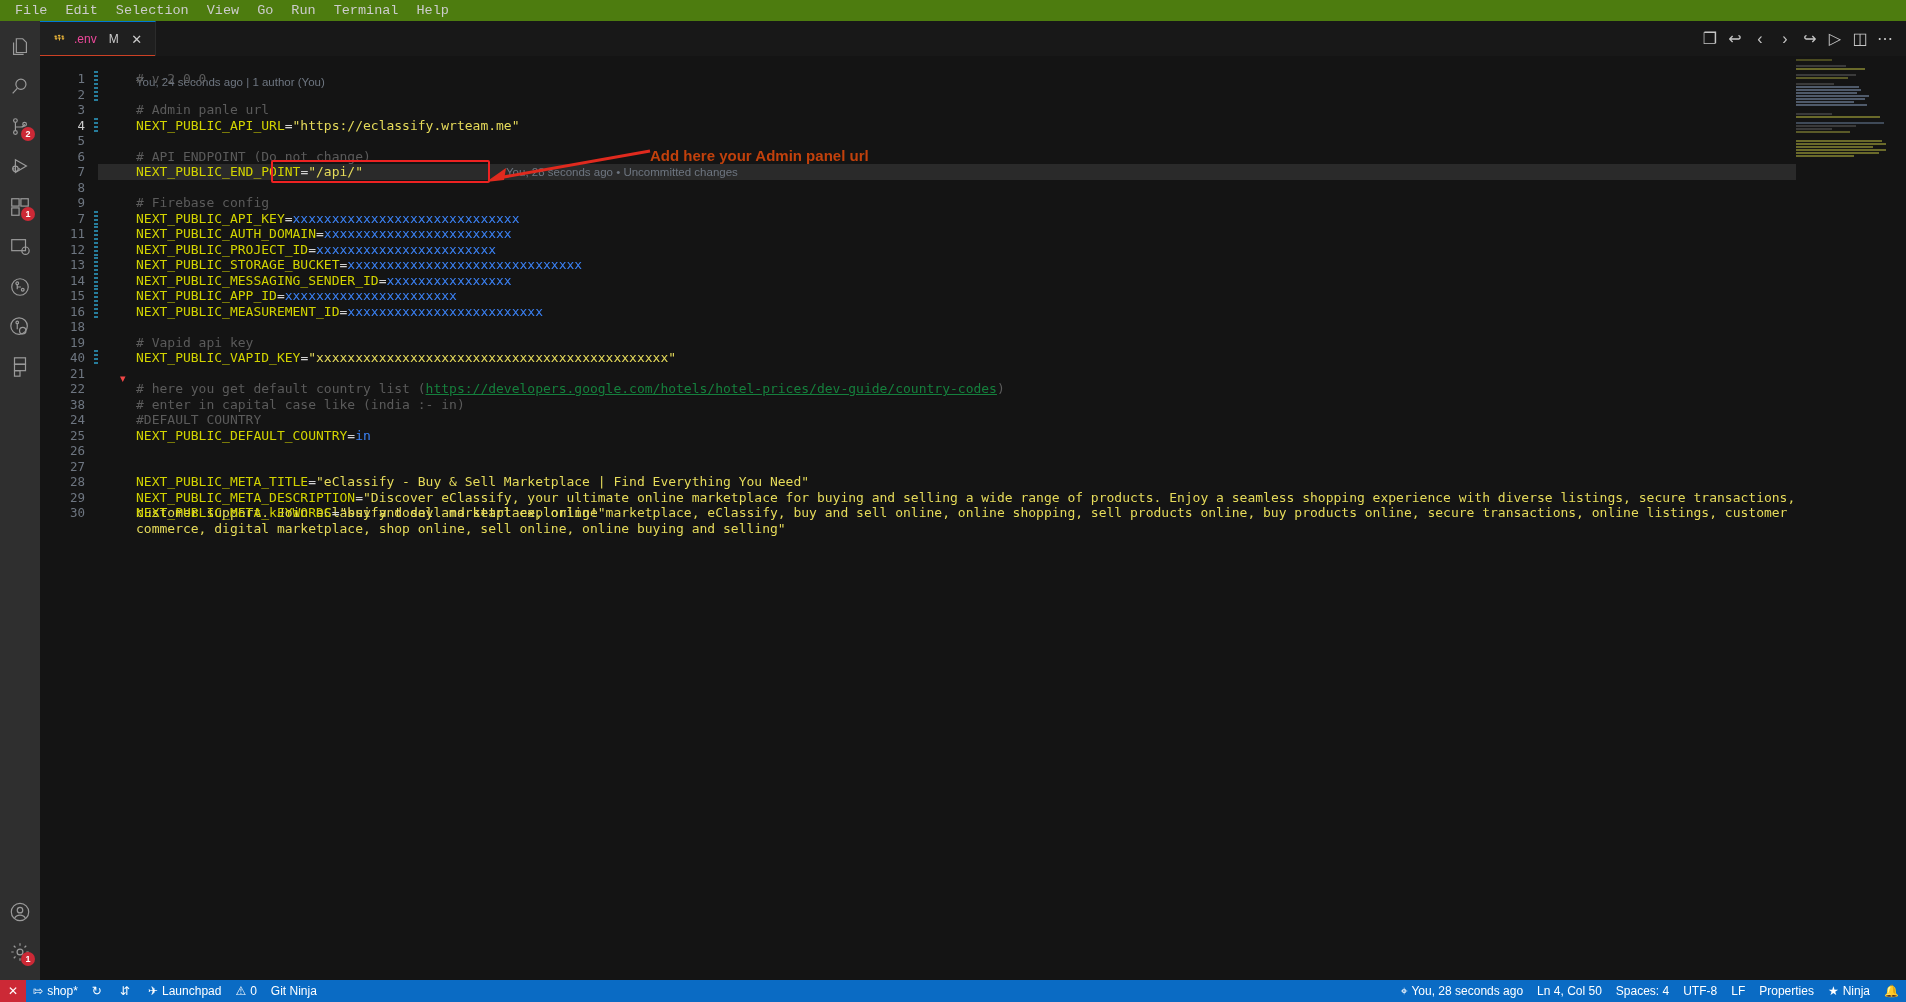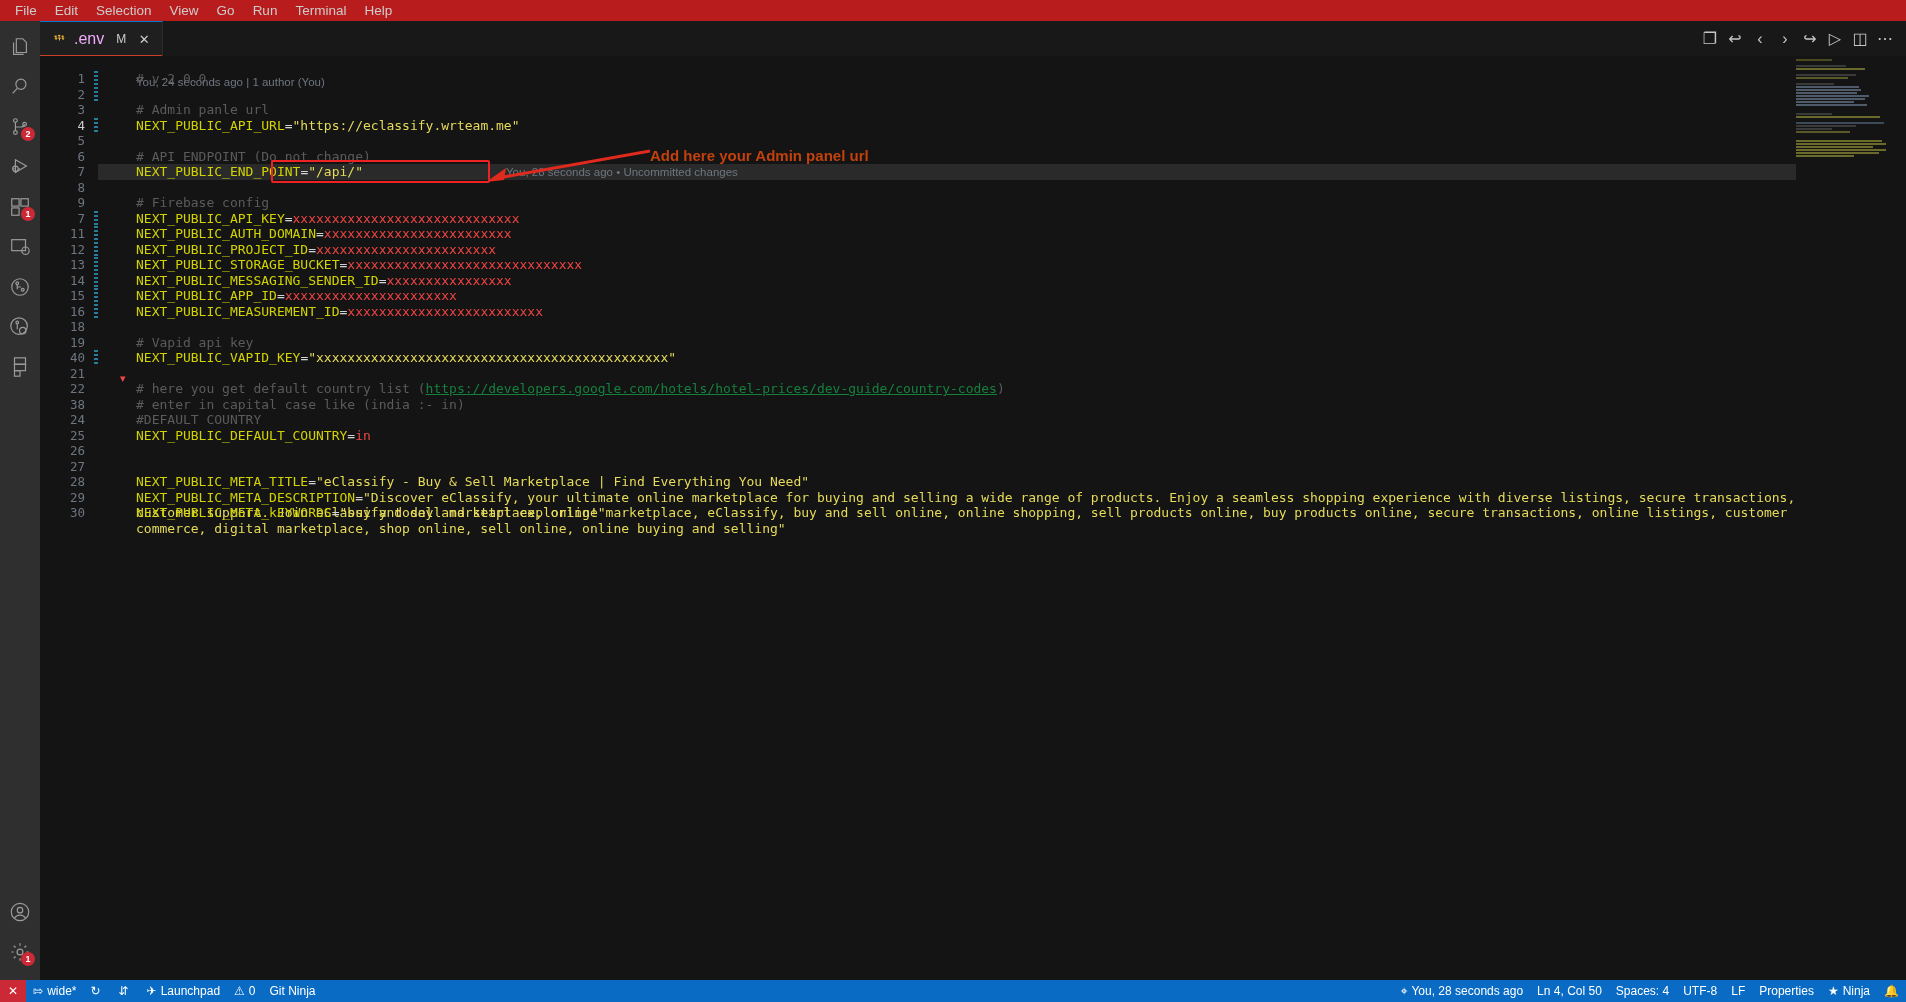--- a/index.html
+++ b/index.html
@@ -7,22 +7,22 @@
     width: 1906px; height: 1002px;
     background: #1f1f1f;
     font-family: "Liberation Sans", sans-serif;
     overflow: hidden;
     color: #cccccc;
   }
   .app { width: 1906px; height: 1002px; display: flex; flex-direction: column; position: relative; }
 
   
   .menubar {
-    height: 21px; background: #b91c1c; display: flex; align-items: center;
-    padding-left: 6px; flex: 0 0 21px;
+    height: 21px; background: #4d7c0f; display: flex; align-items: center;
+    padding-left: 6px; flex: 0 0 21px; font-family: Liberation Mono, monospace;
   }
   .menu-item {
     font-size: 13.5px; color: #cccccc; padding: 1px 9px; line-height: 18px;
     cursor: default; white-space: nowrap;
   }
 
   
   .bodyrow { flex: 1 1 auto; display: flex; min-height: 0; }
 
   
@@ -51,21 +51,21 @@
   .tab {
     display: flex; align-items: center; gap: 6px; padding: 0 10px 0 12px;
     background: #1f1f1f; border-right: 1px solid #2b2b2b;
     border-top: 1px solid #0078d4; position: relative; min-width: 110px;
     cursor: pointer;
   }
   .tab .tab-underline {
     position: absolute; left: 0; right: 0; bottom: 0; height: 1px; background: #cc4125;
   }
   .tab-icon { width: 16px; height: 16px; display: flex; align-items: center; justify-content: center; }
-  .tab-label { font-size: 16px; color: #f0abfc; }
+  .tab-label { font-size: 12px; color: #ec4899; }
   .tab-dirty { font-size: 12px; color: #cccccc; margin-left: 6px; }
   .tab-close { font-size: 13px; color: #cccccc; margin-left: 4px; width: 16px; text-align: center; cursor: pointer; }
   .tabrow-actions {
     margin-left: auto; display: flex; align-items: center; gap: 3px; padding-right: 10px;
     color: #c5c5c5;
   }
   .tabrow-actions .ta { width: 22px; height: 22px; display: flex; align-items: center; justify-content: center; cursor: pointer; }
 
   
   .codepane { flex: 1 1 auto; position: relative; background: #141414; min-height: 0; overflow: hidden; }
@@ -85,21 +85,21 @@
   }
   .gutter.active { color: #cccccc; }
   .gitmark { width: 4px; flex: 0 0 4px; margin-right: 0; }
   .gitmark.added { background: repeating-linear-gradient(to bottom, #2ea0c9 0px, #2ea0c9 2px, transparent 2px, transparent 4px); opacity: .75; }
   .gitmark.none { background: transparent; }
   .codetext { flex: 1 1 auto; padding-left: 38px; white-space: pre-wrap; word-break: break-word; }
 
   .tok-comment { color: #5b5b5b; }
   .tok-key     { color: #d2d300; }
   .tok-eq      { color: #d4d4d4; }
-  .tok-valblue { color: #ef4444; }
+  .tok-valblue { color: #3b82f6; }
   .tok-valyel  { color: #e6db5a; }
   .tok-url     { color: #15803d; text-decoration: underline; }
 
   .line4-hl {
     position: absolute; left: 58px; right: 96px; top: 108px; height: 16px;
     background: #2a2a2a;
   }
   .line4-blame {
     position: absolute; left: 466px; top: 108px; font-size: 11.5px; color: #6e7681;
     font-family: "Liberation Sans", sans-serif; white-space: nowrap; line-height: 16px;
@@ -394,21 +394,21 @@
       </div>
     </div>
   </div>
 
   <div class="statusbar">
     <div class="sb-remote">
       <span>✕</span>
     </div>
     <div class="sb-item">
       <span class="sb-icon">⇰</span>
-      <span>wide*</span>
+      <span>shop*</span>
     </div>
     <div class="sb-item">
       <span class="sb-icon">↻</span>
       <span></span>
     </div>
     <div class="sb-item">
       <span class="sb-icon">⇵</span>
       <span></span>
     </div>
     <div class="sb-item">

